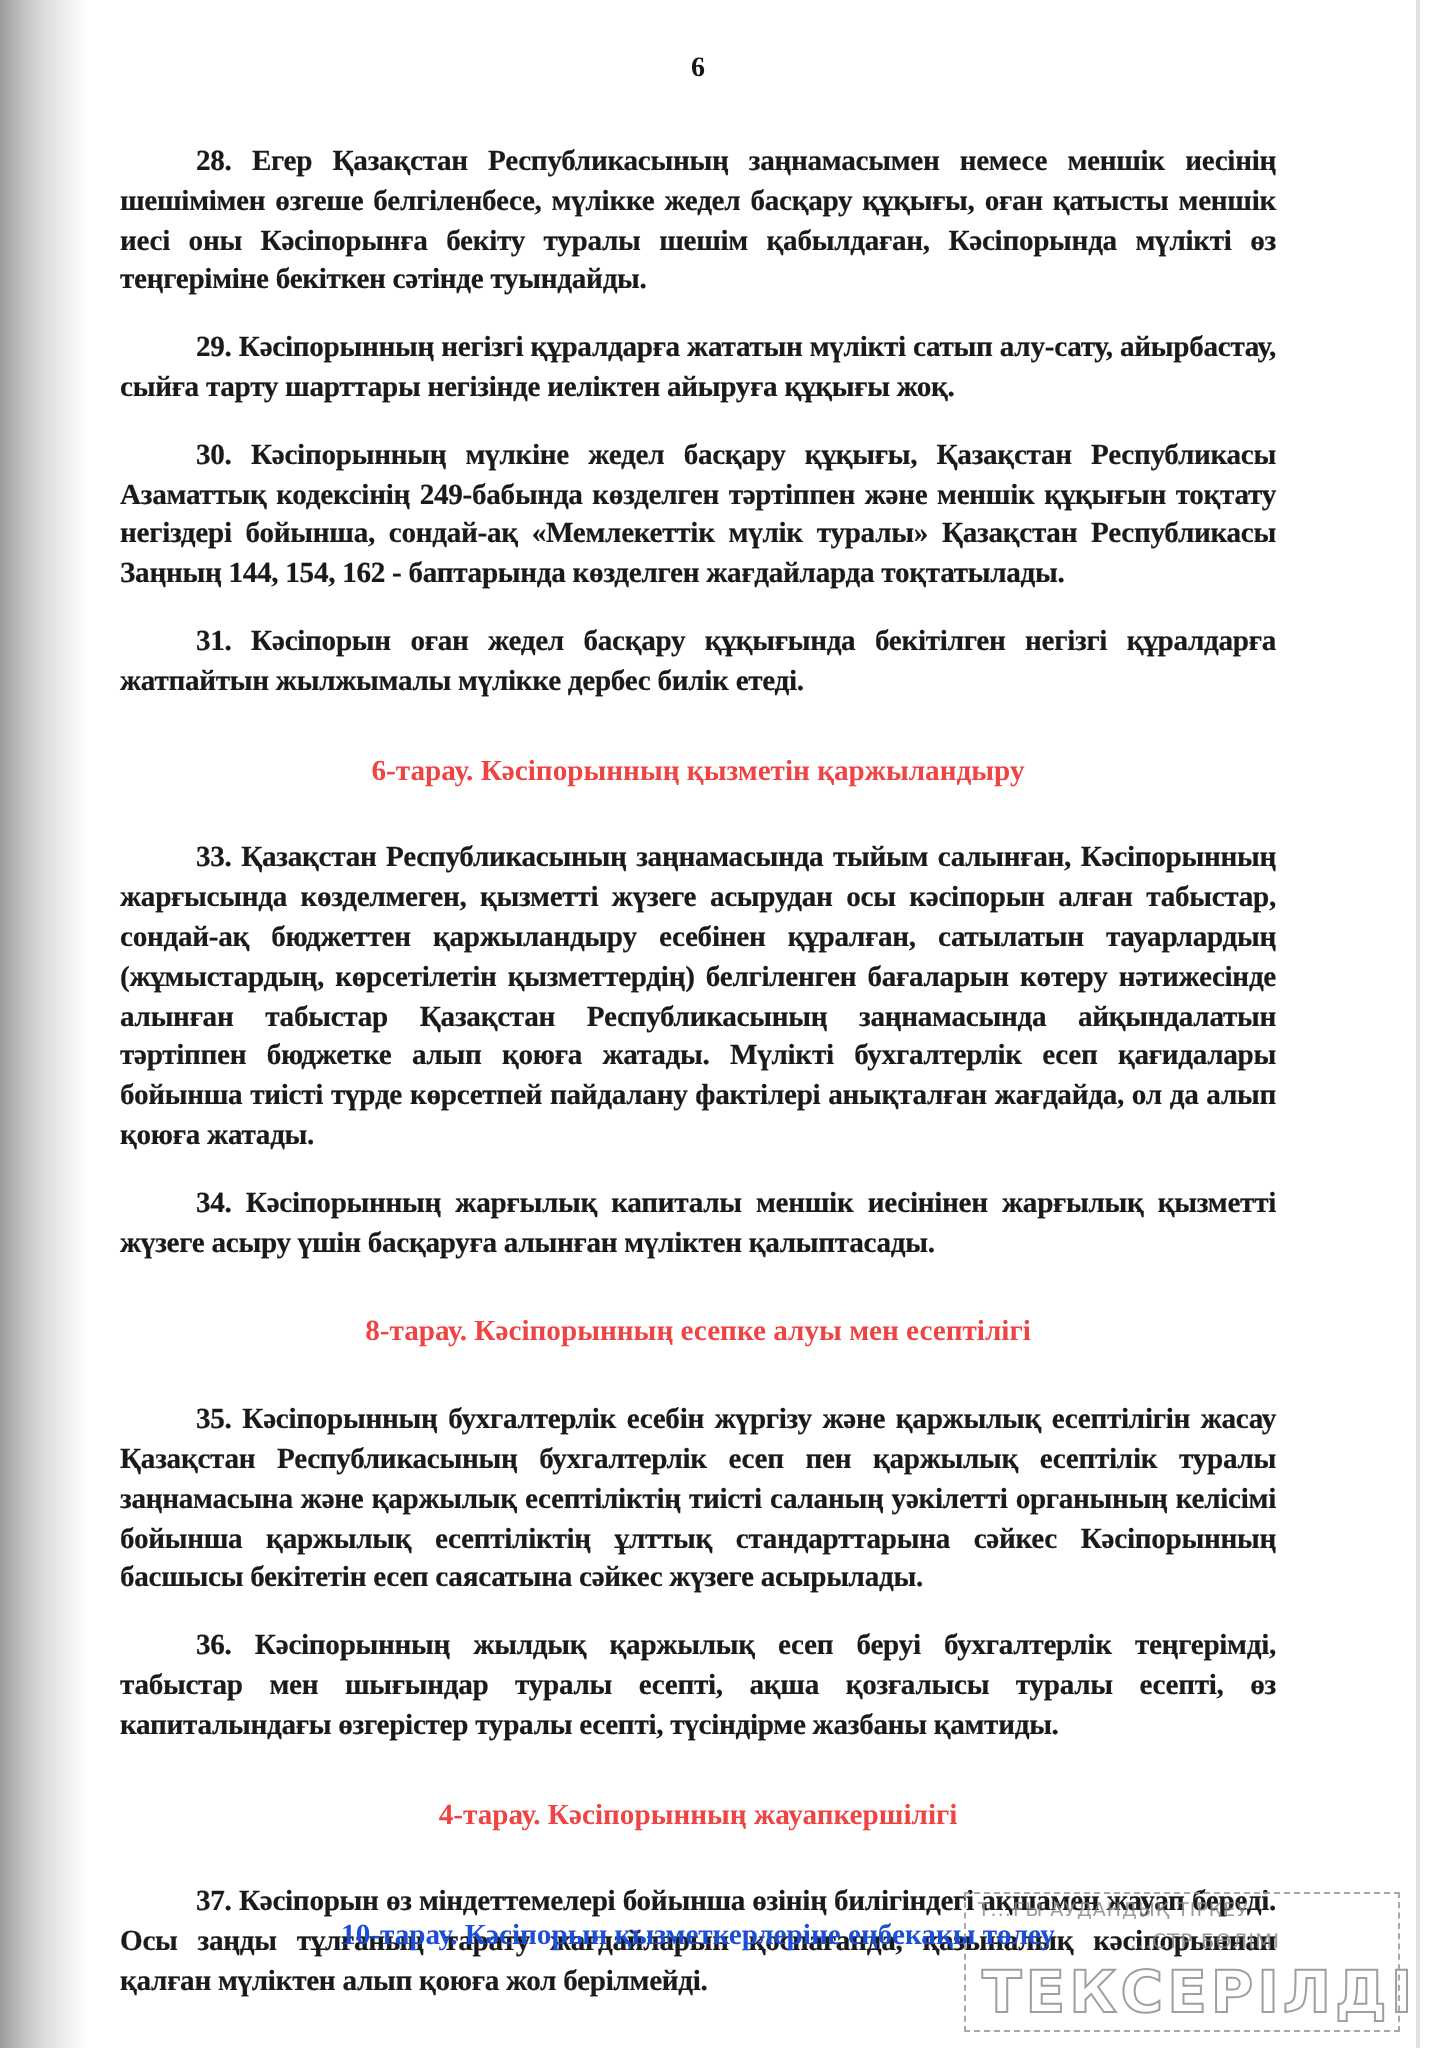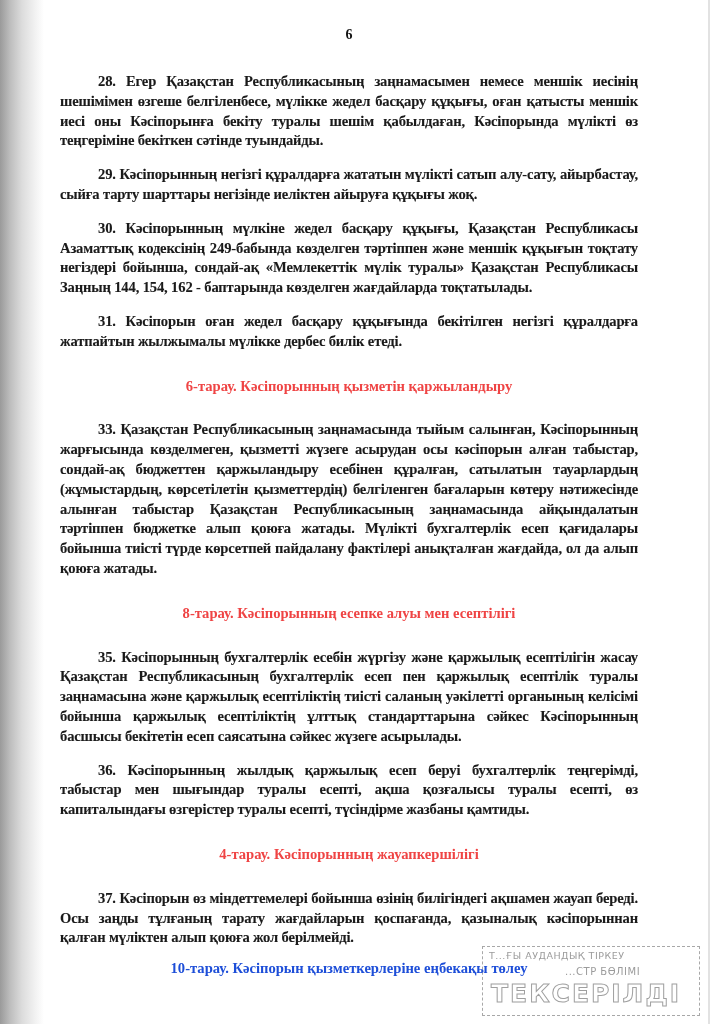--- a/index.html
+++ b/index.html
@@ -37,21 +37,21 @@
   }
   .stamp {
     position: absolute; left: 482px; top: 946px; width: 172px; height: 68px;
     border: 1.5px dashed #9a9a9a; color: #8a8a8a;
     font-family: "DejaVu Sans", sans-serif;
     opacity: 0.85;
     padding-left: 44px;
   }
   .stamp .l1 { position: absolute; top: 3px; left: 6px; font-size: 9.5px; letter-spacing: 0.5px; white-space: nowrap; }
   .stamp .l2 { position: absolute; top: 19px; left: 82px; font-size: 10px; letter-spacing: 0.5px; white-space: nowrap; }
-  .stamp .l3 { position: absolute; top: 32px; left: 8px; font-size: 25px; letter-spacing: 2px; white-space: nowrap; font-weight: bold; color: transparent; -webkit-text-stroke: 1px #8f8f8f; }
+  .stamp .l3 { position: absolute; top: 32px; left: 8px; font-size: 29px; letter-spacing: 2px; white-space: nowrap; font-weight: bold; color: transparent; -webkit-text-stroke: 1px #8f8f8f; }
   .last-heading {
     position: absolute; top: 960px; left: 0; width: 606px; text-align: center;
     font-size: 14.6px; font-weight: bold; color: #1d4ed8; z-index: 2;
   }
 </style>
 </head>
 <body>
 
 <div class="shade-left"></div>
 <div class="edge-right"></div>
@@ -67,20 +67,21 @@
       <p class="para">30. Кәсіпорынның мүлкіне жедел басқару құқығы, Қазақстан Республикасы Азаматтық кодексінің 249-бабында көзделген тәртіппен және меншік құқығын тоқтату негіздері бойынша, сондай-ақ «Мемлекеттік мүлік туралы» Қазақстан Республикасы Заңның 144, 154, 162 - баптарында көзделген жағдайларда тоқтатылады.</p>
       <p class="para">31. Кәсіпорын оған жедел басқару құқығында бекітілген негізгі құралдарға жатпайтын жылжымалы мүлікке дербес билік етеді.</p>
     </div>
 
     <div>
       <div class="heading">6-тарау. Кәсіпорынның қызметін қаржыландыру</div>
       <p class="para">33. Қазақстан Республикасының заңнамасында тыйым салынған, Кәсіпорынның жарғысында көзделмеген, қызметті жүзеге асырудан осы кәсіпорын алған табыстар, сондай-ақ бюджеттен қаржыландыру есебінен құралған, сатылатын тауарлардың (жұмыстардың, көрсетілетін қызметтердің) белгіленген бағаларын көтеру нәтижесінде алынған табыстар Қазақстан Республикасының заңнамасында айқындалатын тәртіппен бюджетке алып қоюға жатады. Мүлікті бухгалтерлік есеп қағидалары бойынша тиісті түрде көрсетпей пайдалану фактілері анықталған жағдайда, ол да алып қоюға жатады.</p>
     </div>
 
     <div>
+      <p class="para">34. Кәсіпорынның жарғылық капиталы меншік иесінінен жарғылық қызметті жүзеге асыру үшін басқаруға алынған мүліктен қалыптасады.</p>
     </div>
 
     <div>
       <div class="heading">8-тарау. Кәсіпорынның есепке алуы мен есептілігі</div>
       <p class="para">35. Кәсіпорынның бухгалтерлік есебін жүргізу және қаржылық есептілігін жасау Қазақстан Республикасының бухгалтерлік есеп пен қаржылық есептілік туралы заңнамасына және қаржылық есептіліктің тиісті саланың уәкілетті органының келісімі бойынша қаржылық есептіліктің ұлттық стандарттарына сәйкес Кәсіпорынның басшысы бекітетін есеп саясатына сәйкес жүзеге асырылады.</p>
       <p class="para">36. Кәсіпорынның жылдық қаржылық есеп беруі бухгалтерлік теңгерімді, табыстар мен шығындар туралы есепті, ақша қозғалысы туралы есепті, өз капиталындағы өзгерістер туралы есепті, түсіндірме жазбаны қамтиды.</p>
     </div>
 
     <div>
       <div class="heading">4-тарау. Кәсіпорынның жауапкершілігі</div>

